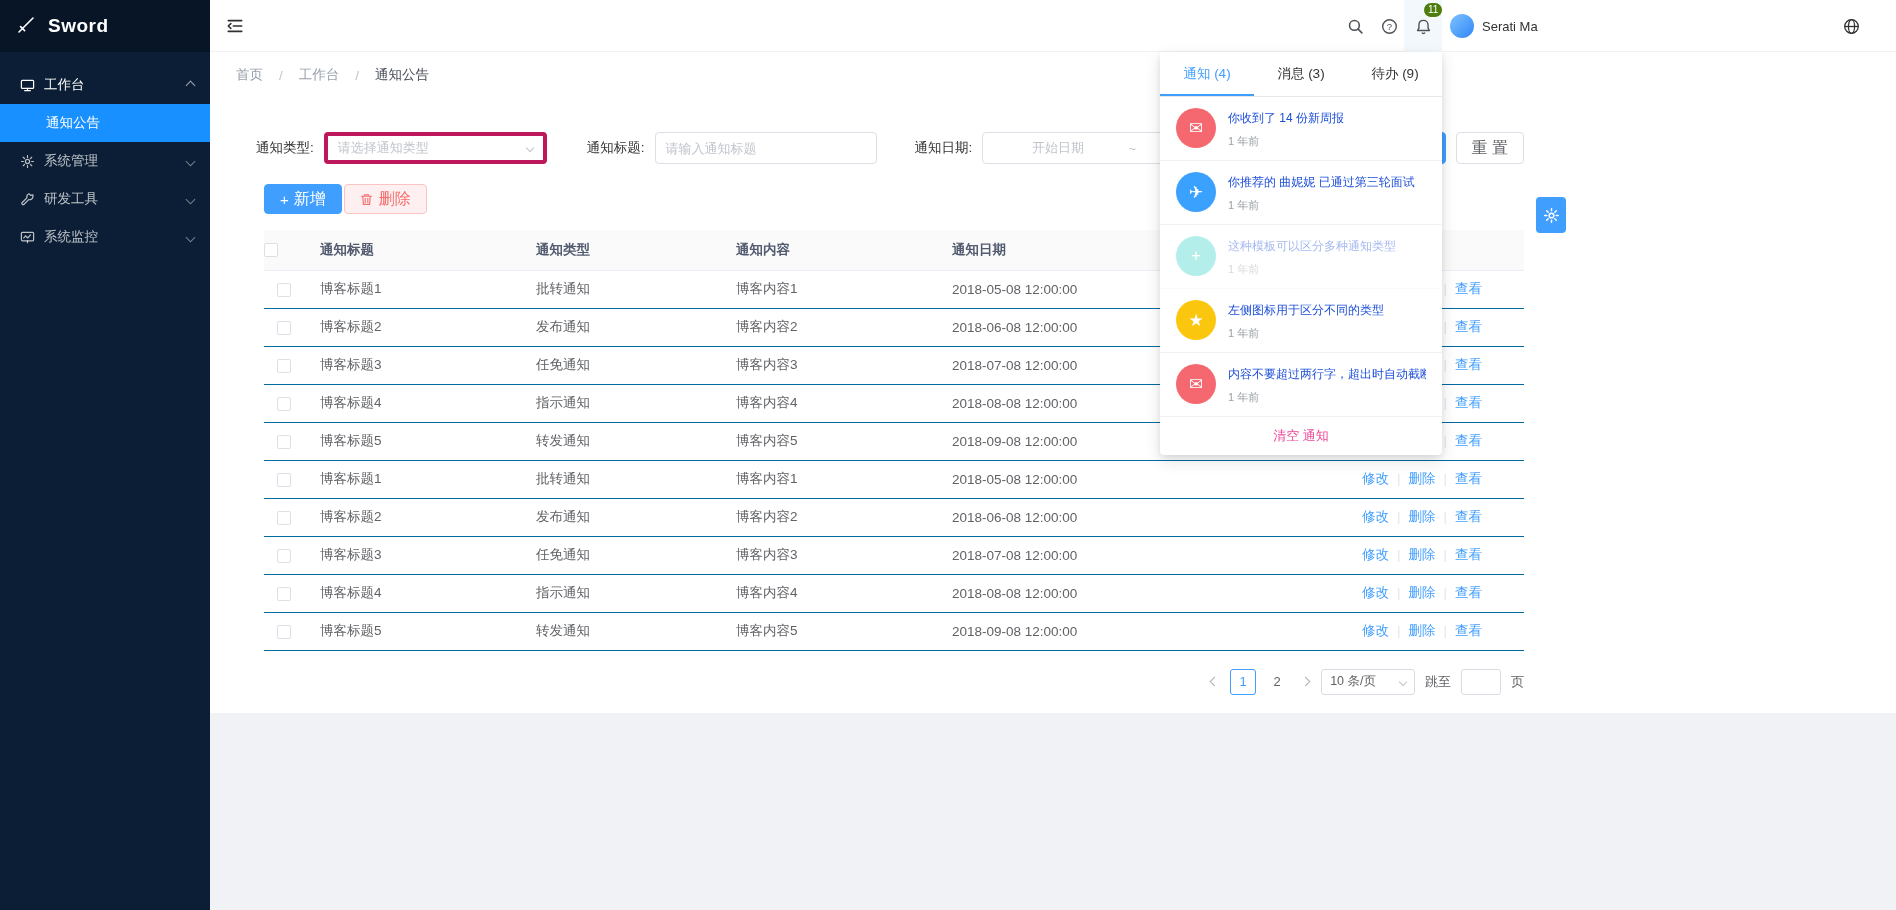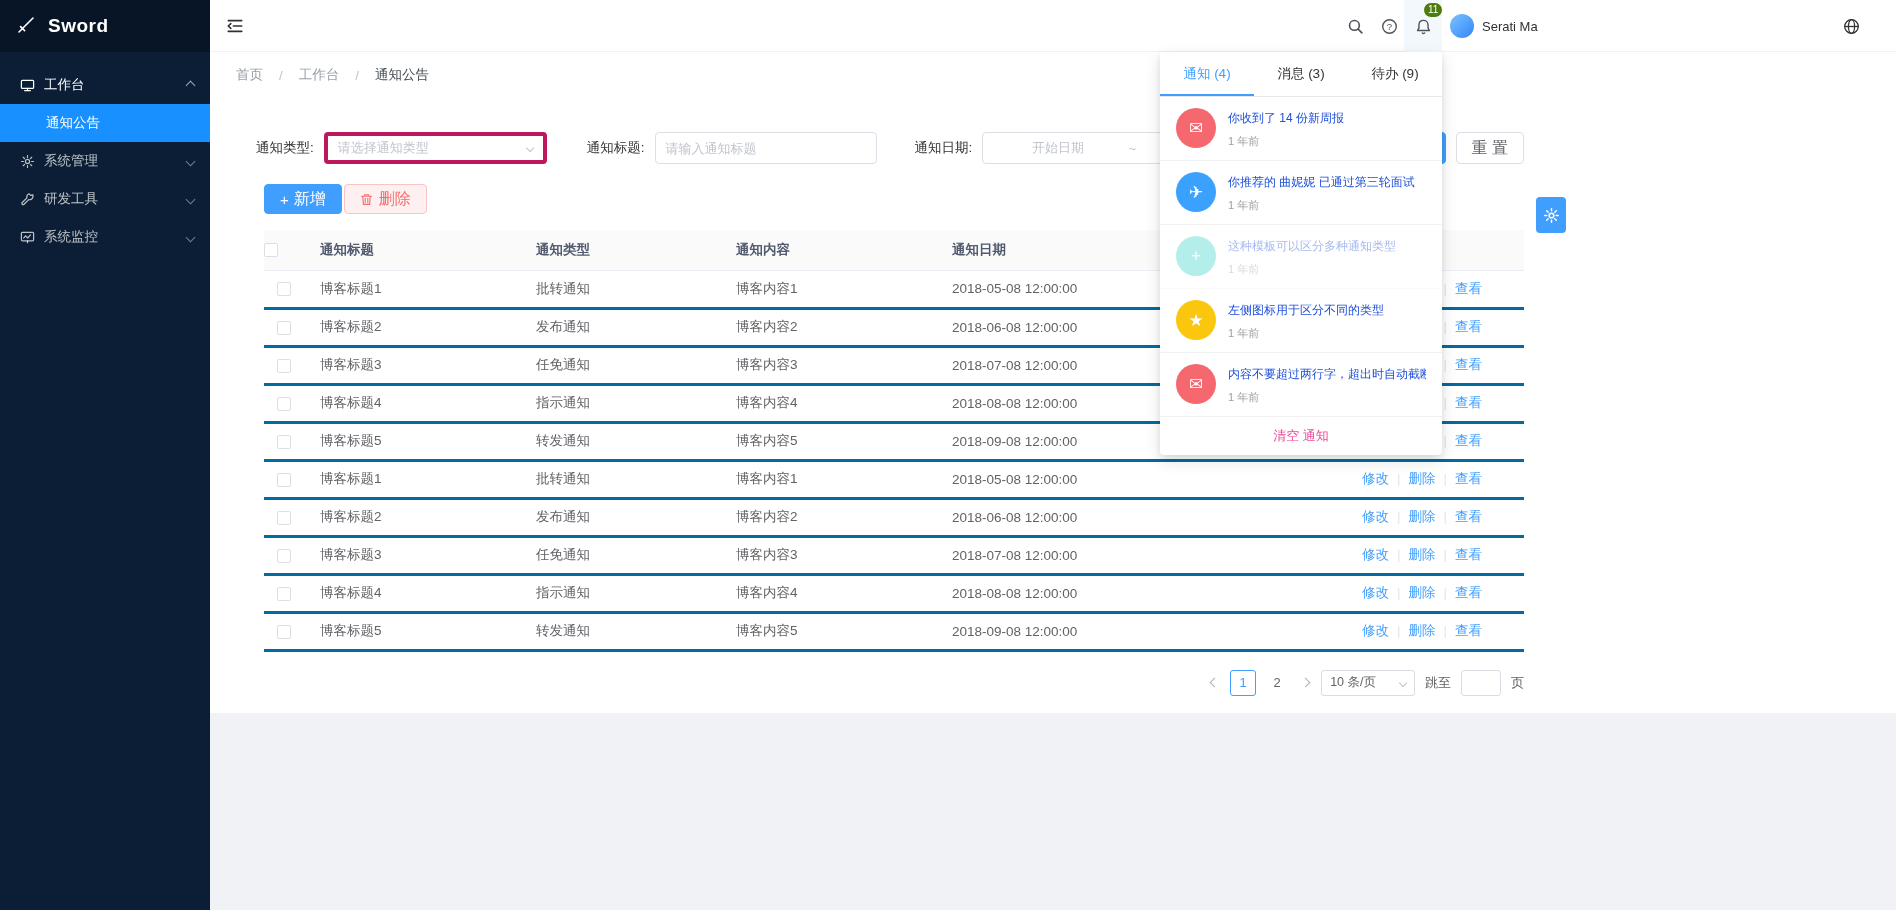--- a/index.html
+++ b/index.html
@@ -64,21 +64,21 @@
   .btn.plain{background:#fff;color:#606266;border-color:#dcdfe6}
   .btn.danger{background:#fef0f0;color:#f56c6c;border-color:#fbc4c4;gap:6px}
   .toolbar{margin-top:20px;margin-left:8px;display:flex;gap:2px}
   .toolbar .btn{height:30px}
   i.plus{font-style:normal;margin-right:5px;font-size:15px;line-height:1}
   i.plus::before{content:"+"}
 
   
   .grid{margin-top:16px;margin-left:8px;width:1260px;border-collapse:collapse;table-layout:fixed;font-size:13.5px;color:#606266}
   .grid th{height:40px;background:#fafafa;text-align:left;padding:0 16px;font-weight:bold;color:#515a6e;border-bottom:1px solid #ebeef5}
-  .grid td{height:38px;padding:0 16px;border-bottom:3px solid #0369a1;white-space:nowrap;overflow:hidden}
+  .grid td{height:38px;padding:0 16px;border-bottom:1px solid #0369a1;white-space:nowrap;overflow:hidden}
   .c-check{text-align:center;padding:0 !important}
   .cbx{display:inline-block;width:14px;height:14px;border:1px solid #dcdfe6;border-radius:2px;background:#fff;vertical-align:middle;cursor:pointer}
   .acts{white-space:nowrap}
   .act{color:#409eff;cursor:pointer}
   .act:not(.last)::after{content:"|";color:#e3e6ea;margin:0 8px}
 
   
   .pagination{margin-top:18px;margin-left:8px;width:1260px;display:flex;align-items:center;justify-content:flex-end;gap:10px;font-size:13px;color:#606266}
   .pg-btn{cursor:pointer;display:inline-flex;align-items:center;padding:0 2px;background:none;border:none}
   .chev{display:inline-block;width:7px;height:7px;border-left:1.5px solid #aab1bb;border-bottom:1.5px solid #aab1bb}

